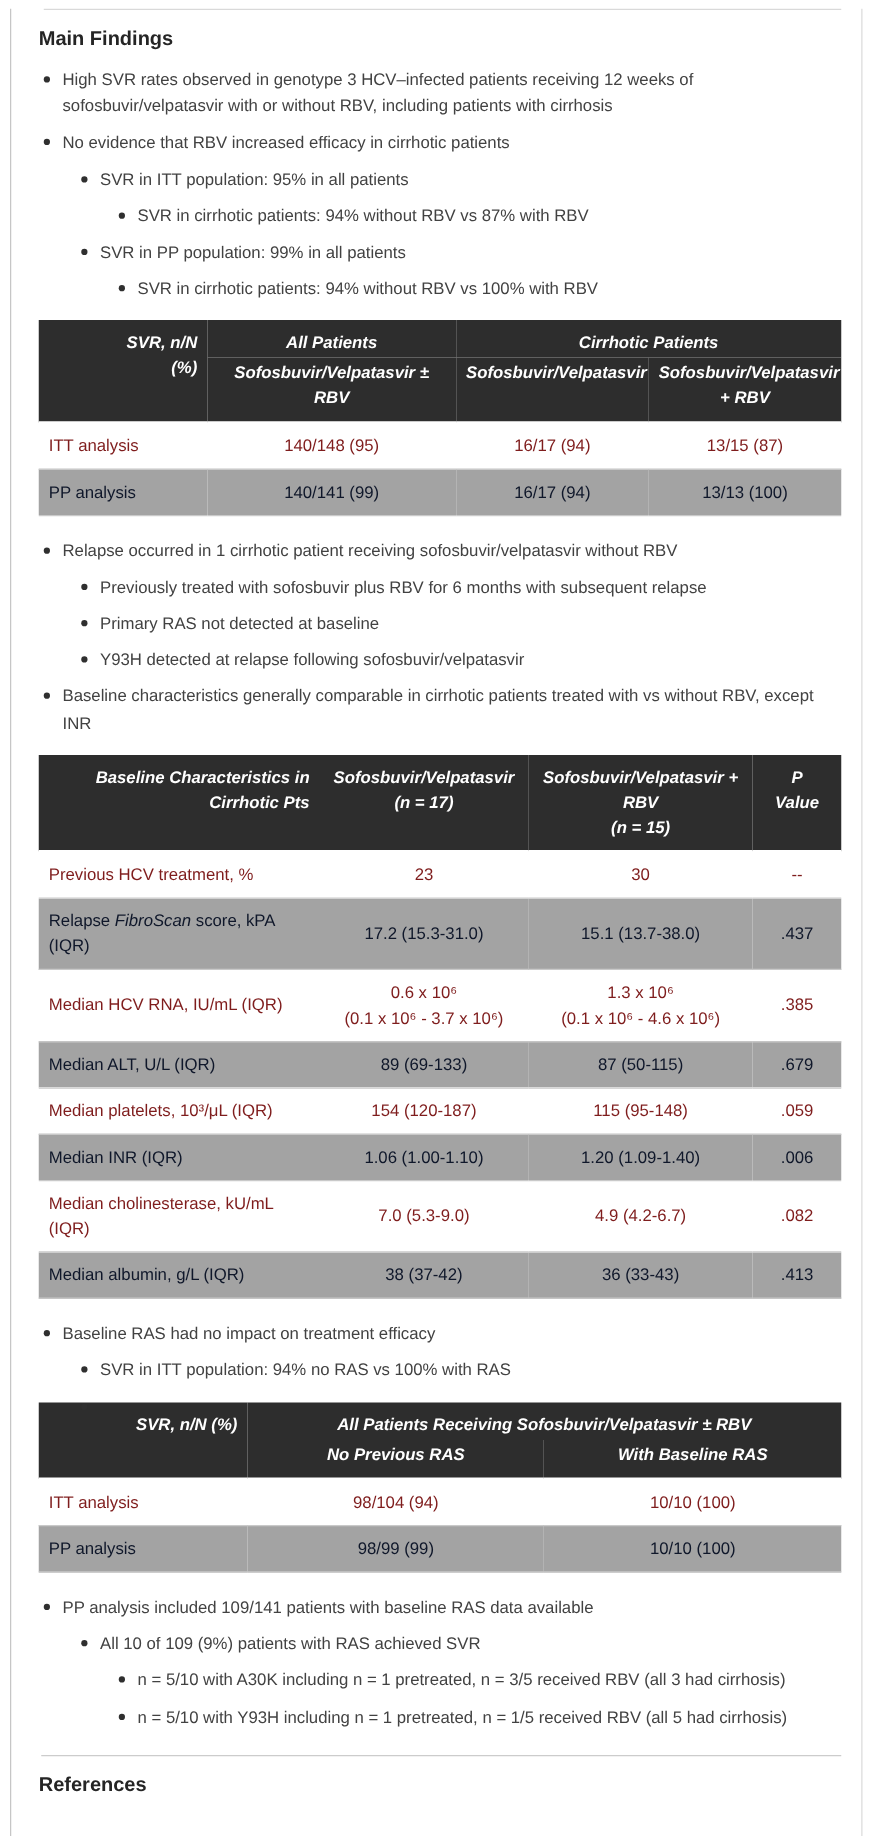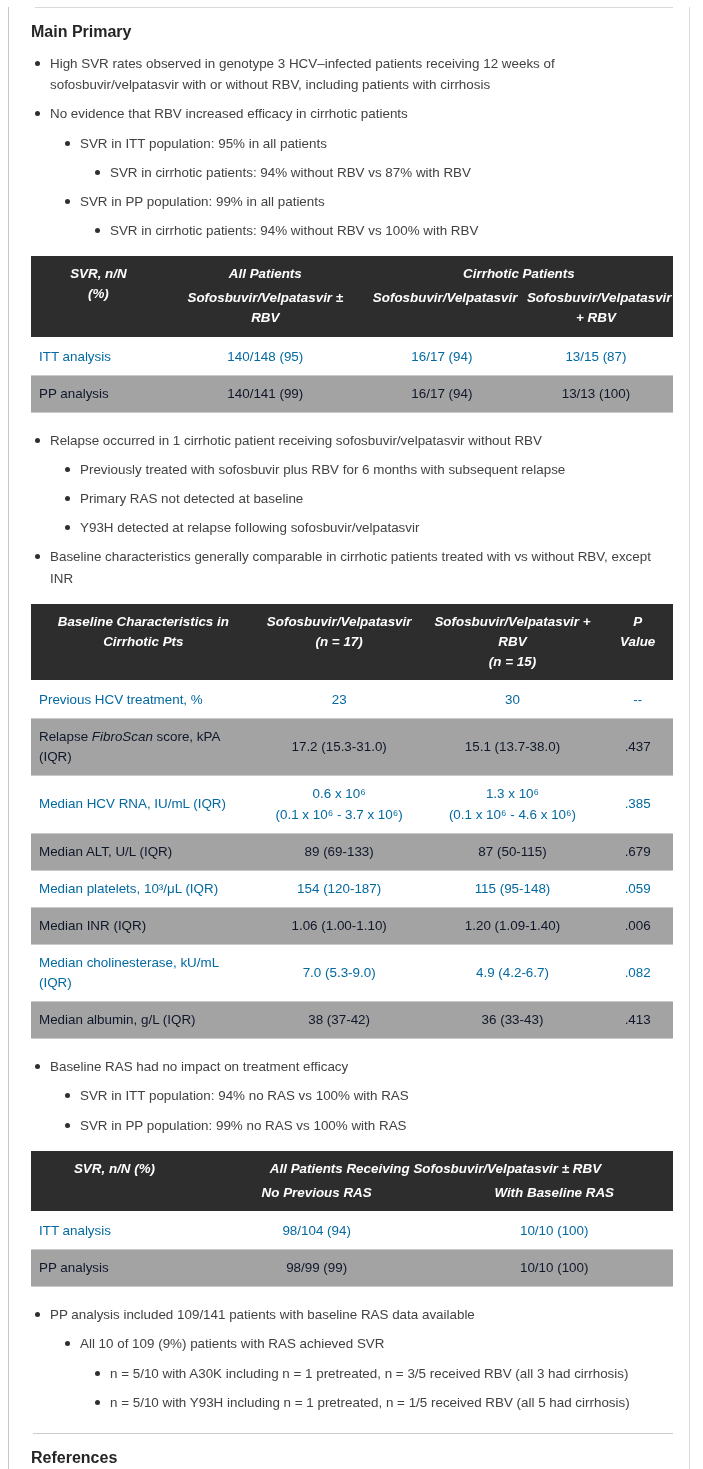--- a/index.html
+++ b/index.html
@@ -21,43 +21,43 @@
   .bullet.l1{margin-left:2px;}
   .bullet.l2{margin-left:32px;}
   .bullet.l3{margin-left:62px;}
   .b-dot{position:absolute;left:2px;top:8px;width:5px;height:5px;border-radius:50%;background:#2f2f2f;}
   
   table{width:100%;border-collapse:collapse;margin:15px 0 17px 0;font-size:13.4px;table-layout:fixed;}
   thead th{
     background:#2d2d2d;color:#ffffff;font-style:italic;font-weight:bold;
     padding:8px 8px;text-align:center;vertical-align:top;line-height:1.5;
   }
-  thead th.left{text-align:center;margin-left:26px;}
+  thead th.left{text-align:right;margin-left:26px;}
   thead tr.grp th{padding-bottom:2px;}
   thead tr.sub th{padding-top:2px;}
   tbody td{
-    padding:8px 8px;text-align:center;color:#0369a1;line-height:1.5;
+    padding:8px 8px;text-align:center;color:#7f1d1d;line-height:1.5;
     border-top:1px solid #c9c9c9;background:#ffffff;
   }
   tbody tr.first td{border-top:2px solid #ffffff;}
   tbody tr.alt td{background:#a3a3a3;color:#0f172a;}
   tbody td.left{text-align:left;}
   table{border-bottom:1px solid #c9c9c9;}
   .pre{white-space:pre-line;}
   
   .divider{border:none;border-top:1px solid #cccccc;margin:20px 0 8px 2px;}
 </style>
 </head>
 <body>
 
 <div class="page">
   <div class="frame">
     <div class="top-rule"></div>
 
-    <h2 class="section">Main Primary</h2>
+    <h2 class="section">Main Findings</h2>
 
     <div class="bullets">
       <div class="bullet l1"><span class="b-dot"></span><span>High SVR rates observed in genotype 3 HCV–infected patients receiving 12 weeks of sofosbuvir/velpatasvir with or without RBV, including patients with cirrhosis</span></div>
       <div class="bullet l1"><span class="b-dot"></span><span>No evidence that RBV increased efficacy in cirrhotic patients</span></div>
       <div class="bullet l2"><span class="b-dot"></span><span>SVR in ITT population: 95% in all patients</span></div>
       <div class="bullet l3"><span class="b-dot"></span><span>SVR in cirrhotic patients: 94% without RBV vs 87% with RBV</span></div>
       <div class="bullet l2"><span class="b-dot"></span><span>SVR in PP population: 99% in all patients</span></div>
       <div class="bullet l3"><span class="b-dot"></span><span>SVR in cirrhotic patients: 94% without RBV vs 100% with RBV</span></div>
     </div>
 
@@ -174,21 +174,21 @@
           <td>38 (37-42)</td>
           <td>36 (33-43)</td>
           <td>.413</td>
         </tr>
       </tbody>
     </table>
 
     <div class="bullets">
       <div class="bullet l1"><span class="b-dot"></span><span>Baseline RAS had no impact on treatment efficacy</span></div>
       <div class="bullet l2"><span class="b-dot"></span><span>SVR in ITT population: 94% no RAS vs 100% with RAS</span></div>
-      <div class="bullet l2"><span class="b-dot"></span><span>SVR in PP population: 99% no RAS vs 100% with RAS</span></div>
+      <div class="bullet l2"><span class="b-dot"></span></div>
     </div>
 
     <table>
       <colgroup>
           <col style="width:26%">
           <col style="width:37%">
           <col style="width:37%">
         </colgroup>
       <thead>
         <tr class="grp">

